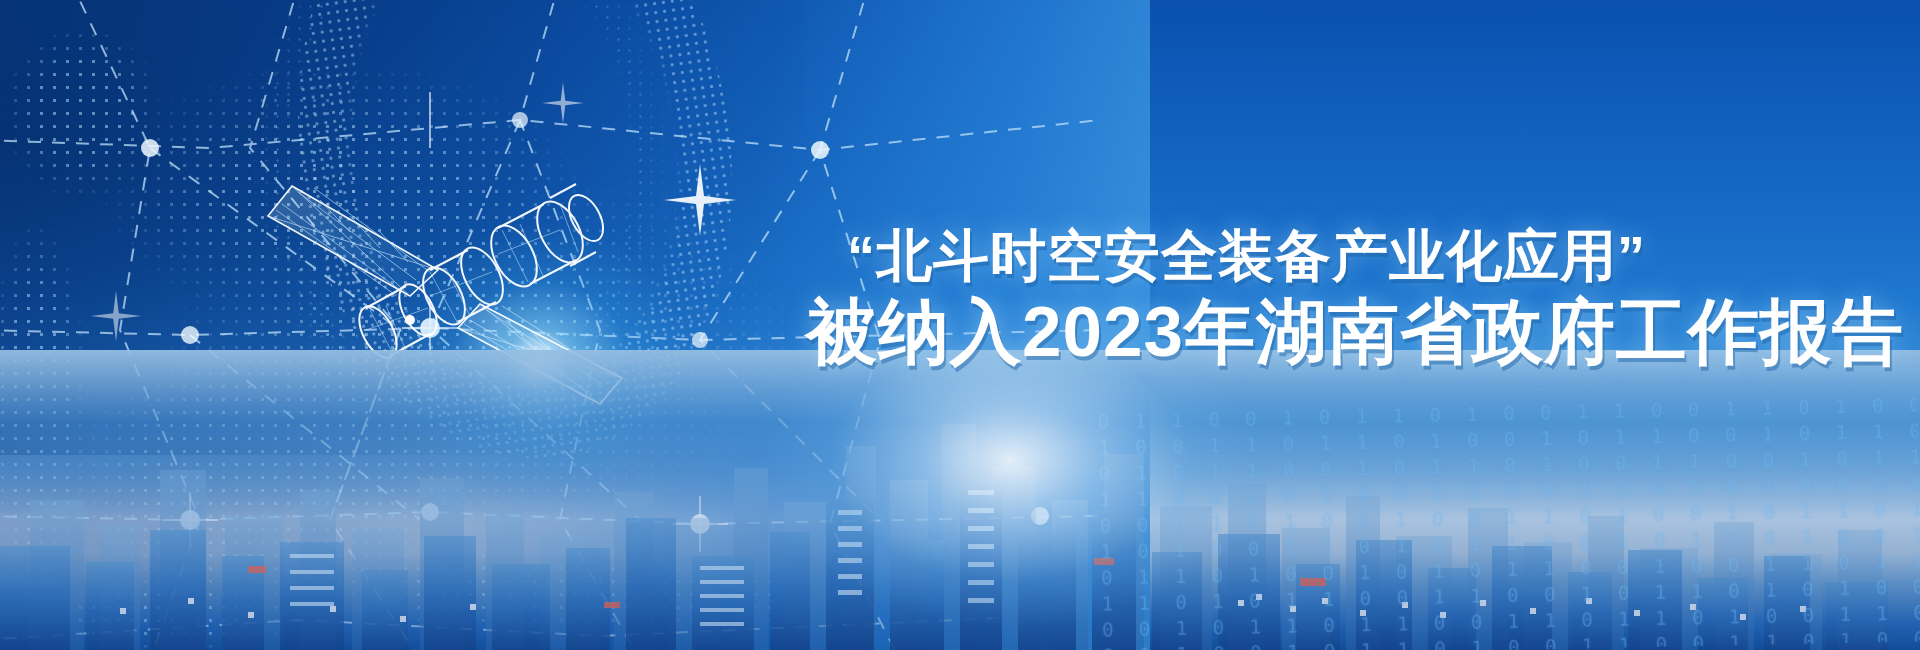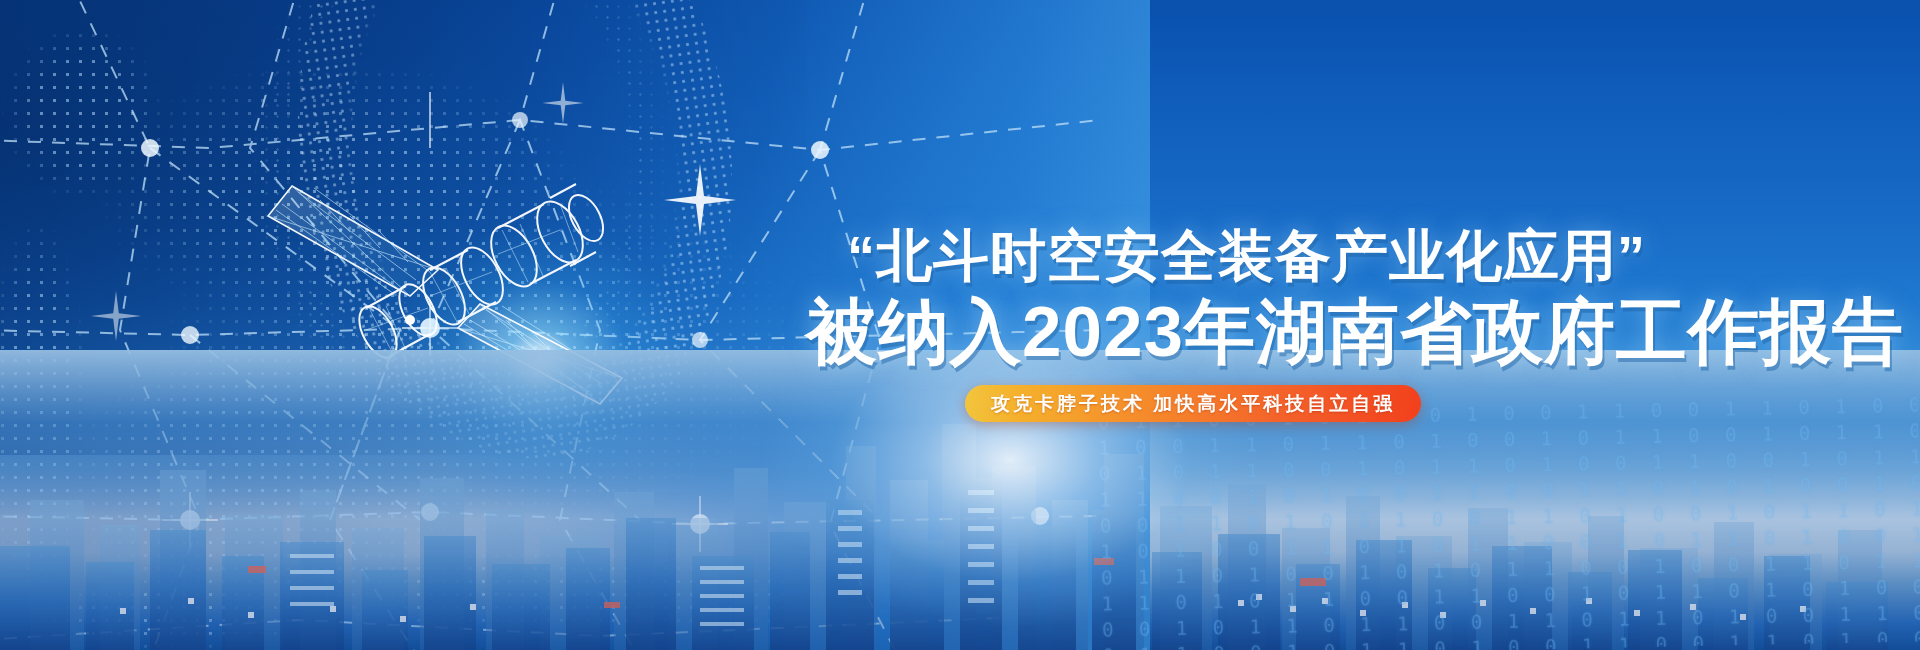--- a/index.html
+++ b/index.html
@@ -434,18 +434,15 @@
   <svg class="star" style="left:88px;top:288px;width:56px;height:56px;" viewBox="0 0 80 80">
     <g fill="#ffffff" opacity=".5">
         <path d="M40,4 L44,36 L76,40 L44,44 L40,76 L36,44 L4,40 L36,36 Z"></path>
       </g>
   </svg>
 
   <div class="copy">
     <div class="headline" id="line1">“北斗时空安全装备产业化应用”</div>
     <div class="headline" id="line2">被纳入2023年湖南省政府工作报告</div>
 
-    <div class="badge">
-      <span>攻克卡脖子技术 加快高水平科技自立自强</span>
-    </div>
   </div>
 
 </div>
 
 </body></html>

